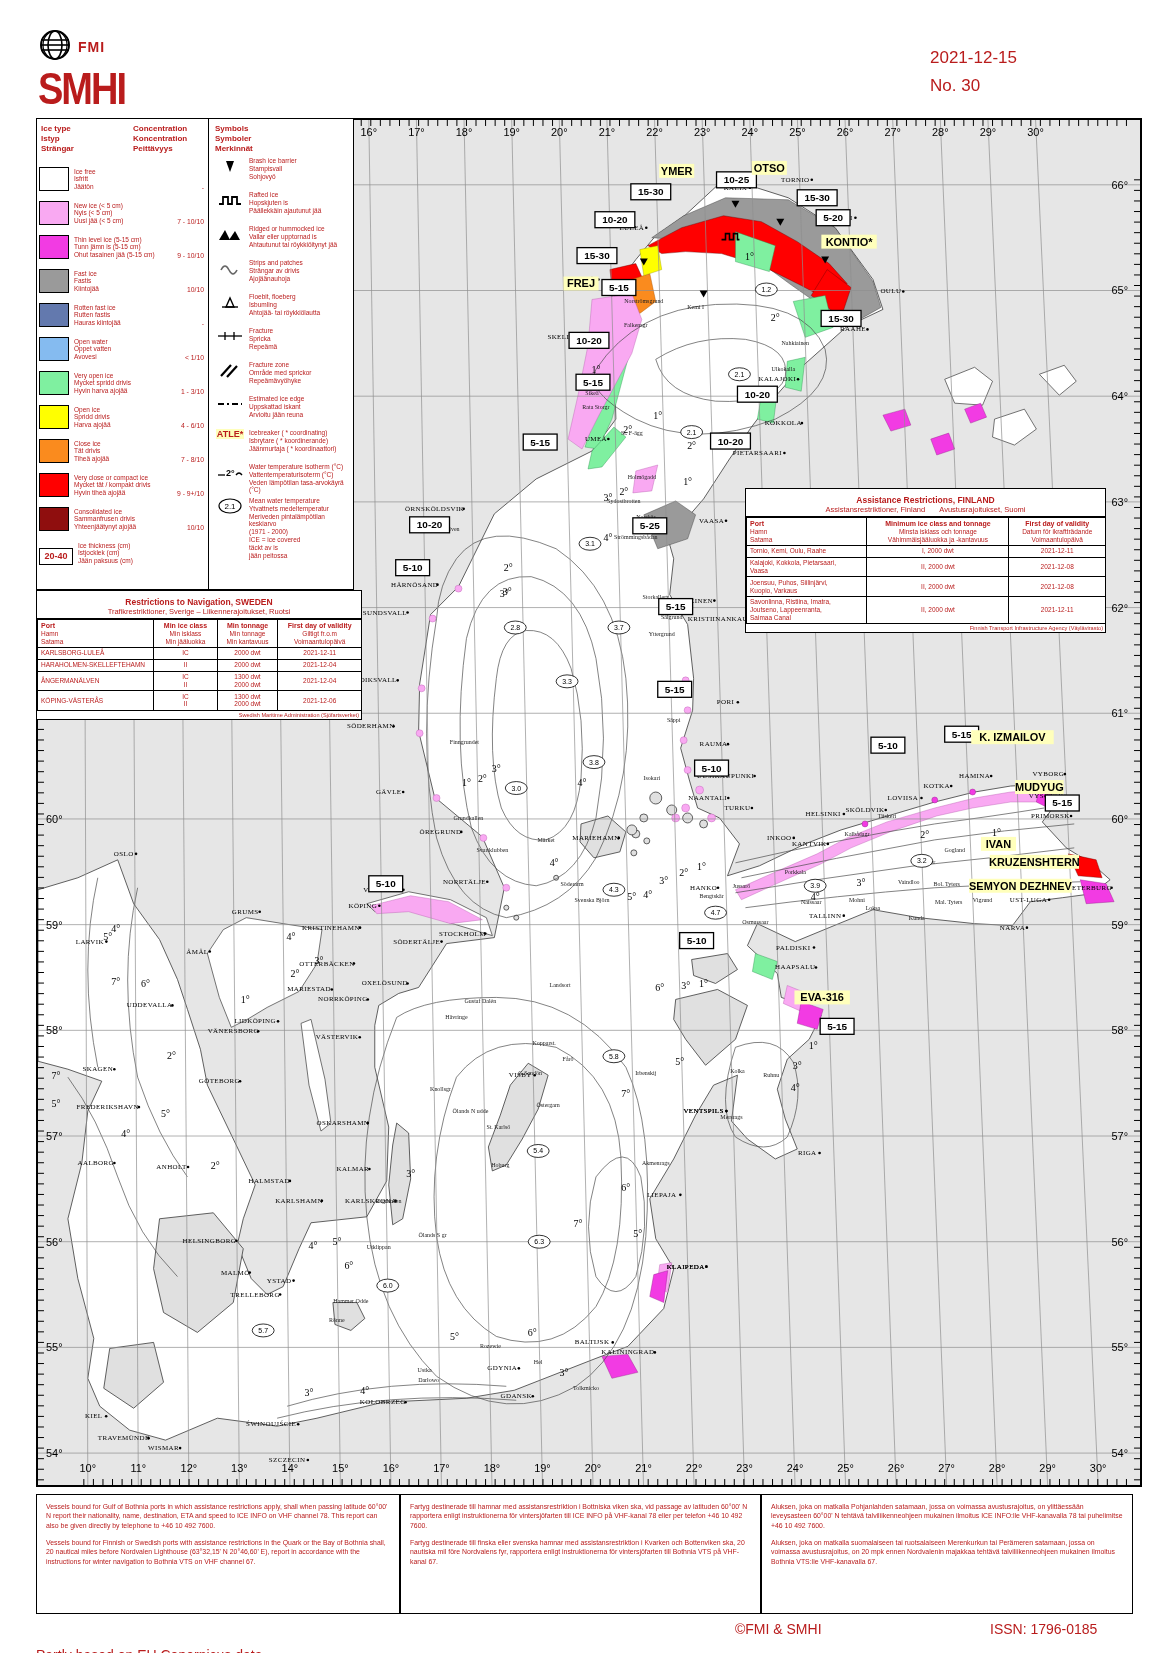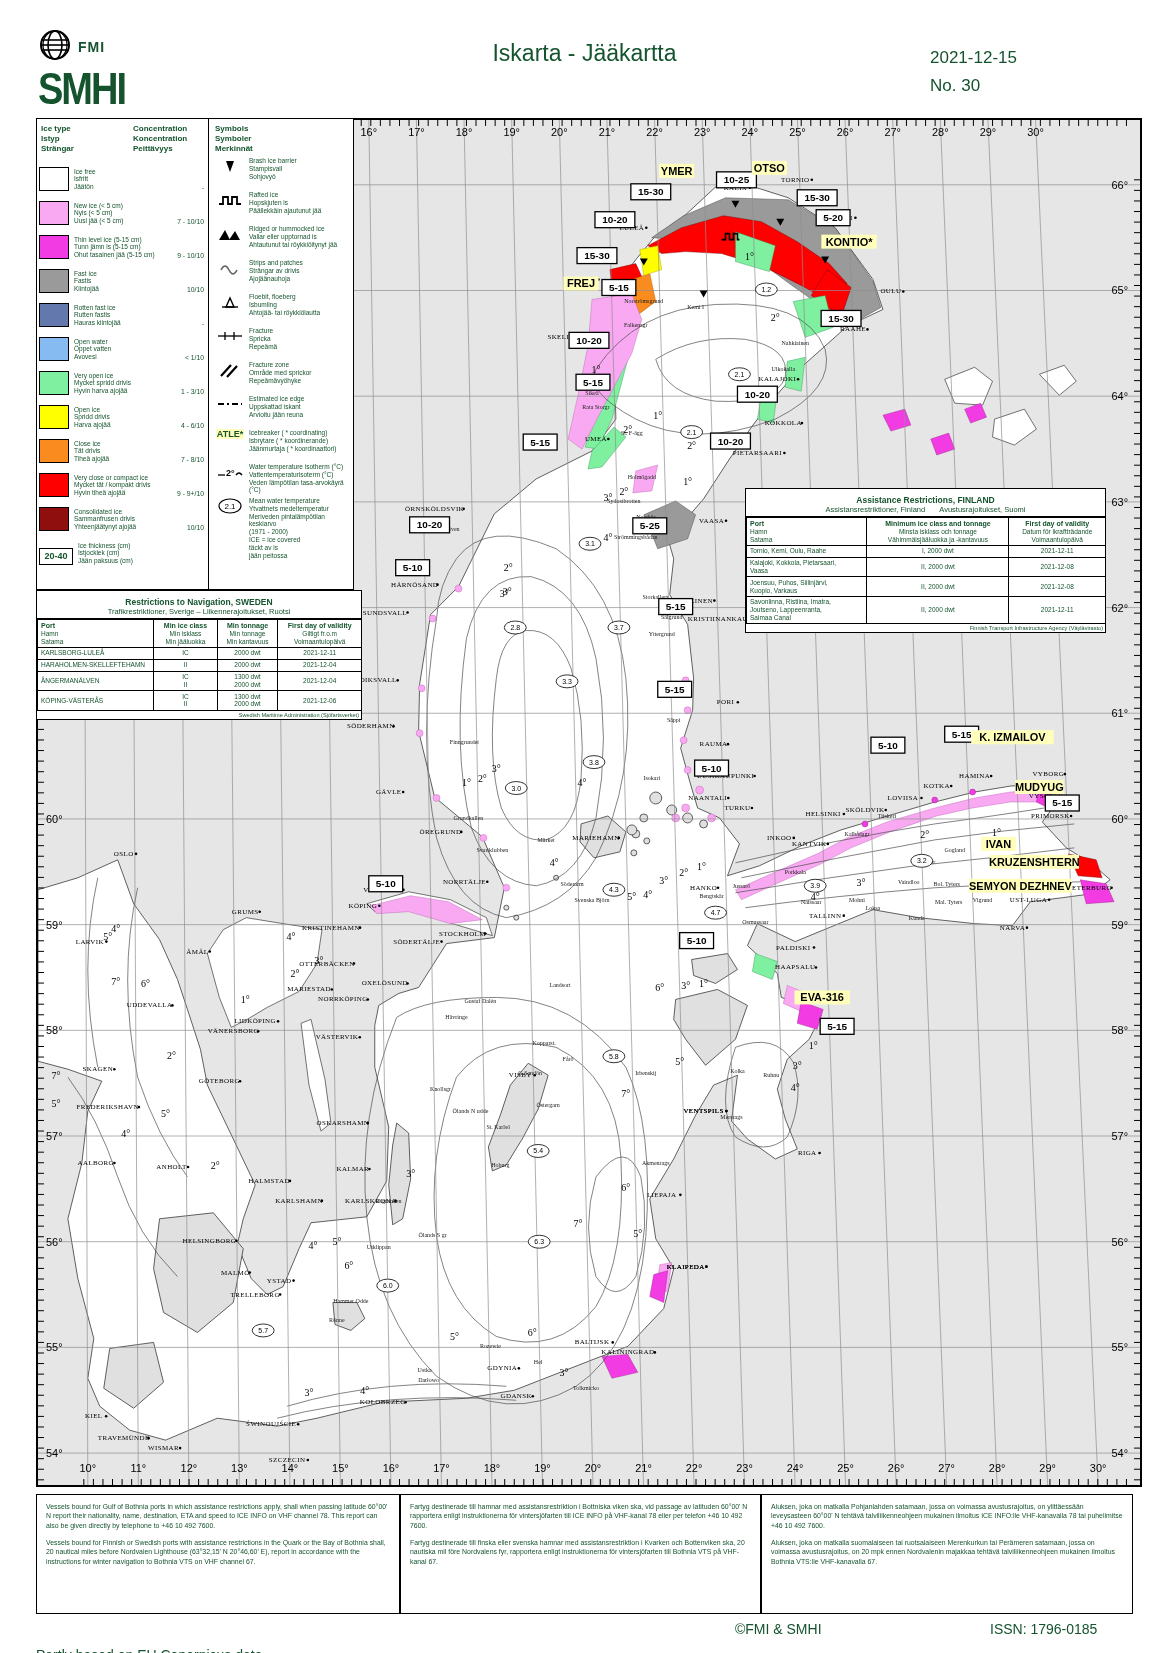--- a/index.html
+++ b/index.html
@@ -1,17 +1,17 @@
 <!DOCTYPE html>
 <html><head>
 <meta charset="utf-8">
 <style>
   html,body{margin:0;padding:0;background:#fff;}
   .page{position:relative;width:1169px;height:1653px;background:#fff;overflow:hidden;
-        font-family:"Liberation Sans",sans-serif;color:#14532d;}
+        font-family:"Liberation Sans",sans-serif;color:#b91c1c;}
   
   .hdr{position:absolute;left:0;top:0;width:1169px;height:118px;}
   .logo-block{position:absolute;left:38px;top:28px;}
   .logo-row{display:flex;align-items:center;gap:6px;}
   .fmi-text{font-size:14px;font-weight:bold;letter-spacing:1px;}
   .smhi-text{font-size:38px;font-weight:900;letter-spacing:-2px;font-family:"Liberation Sans",sans-serif;
              transform:scaleY(1.15);margin-top:2px;}
   .title-block{position:absolute;left:0;top:30px;width:1169px;text-align:center;}
   .main-title{font-size:27px;font-weight:bold;font-family:"Liberation Sans",sans-serif;}
   .sub-title{font-size:23px;margin-top:10px;}
@@ -92,21 +92,20 @@
             <line x1="3" y1="12" x2="31" y2="12" stroke="#000" stroke-width="1.6"></line>
             <line x1="3" y1="17" x2="31" y2="17" stroke="#000" stroke-width="1.6"></line>
             <line x1="3" y1="22" x2="31" y2="22" stroke="#000" stroke-width="1.6"></line>
           </svg>
         </span>
         <span class="fmi-text">FMI</span>
       </div>
       <div class="smhi-text">SMHI</div>
     </div>
     <div class="title-block">
-      <div class="sub-title">Iskarta - Jääkartta</div>
     </div>
     <div class="date-block">
       <div>2021-12-15</div>
       <div>No. 30</div>
     </div>
   </div>
 
   <div class="map-frame">
     <svg id="map-svg" viewBox="0 0 1106 1369" preserveAspectRatio="none">
       <g>

